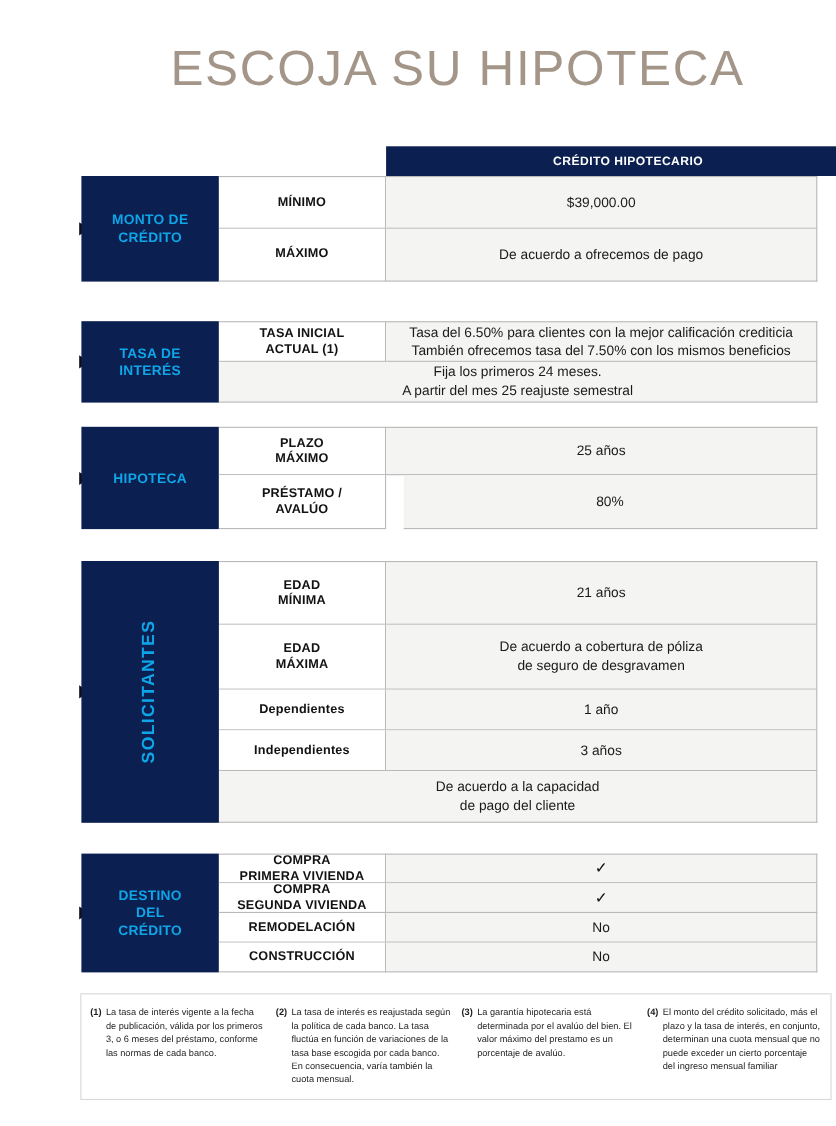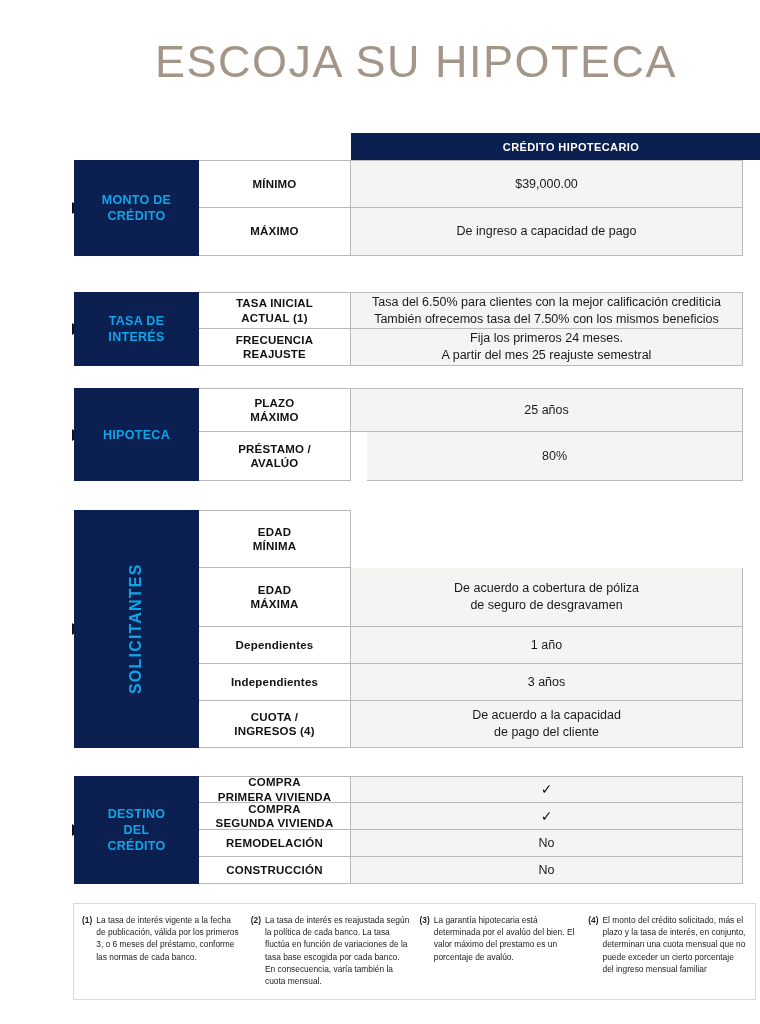--- a/index.html
+++ b/index.html
@@ -204,38 +204,36 @@
       <div class="section" style="top: 160px; height: 96px;">
         <div class="cat vline">MONTO DE
 CRÉDITO</div>
         <div class="rows">
           <div class="row" style="height: 48px; flex: 0 0 48px;">
             <div class="rowlabel vline">MÍNIMO</div>
             <div class="rowvalue vline">$39,000.00</div>
           </div>
           <div class="row" style="height: 48px; flex: 0 0 48px;">
             <div class="rowlabel vline">MÁXIMO</div>
-            <div class="rowvalue vline">De ingreso a capacidad de pago</div>
+            <div class="rowvalue vline">De acuerdo a ofrecemos de pago</div>
           </div>
         </div>
       </div>
       <div class="marker" style="top: 323px;"></div>
       <div class="section" style="top: 292px; height: 74px;">
         <div class="cat vline">TASA DE
 INTERÉS</div>
         <div class="rows">
           <div class="row" style="height: 37px; flex: 0 0 37px;">
             <div class="rowlabel vline">TASA INICIAL
 ACTUAL (1)</div>
             <div class="rowvalue vline">Tasa del 6.50% para clientes con la mejor calificación crediticia
 También ofrecemos tasa del 7.50% con los mismos beneficios</div>
           </div>
           <div class="row" style="height: 37px; flex: 0 0 37px;">
-            <div class="rowlabel vline">FRECUENCIA
-REAJUSTE</div>
             <div class="rowvalue vline">Fija los primeros 24 meses.
 A partir del mes 25 reajuste semestral</div>
           </div>
         </div>
       </div>
       <div class="marker" style="top: 428.5px;"></div>
       <div class="section" style="top: 388px; height: 93px;">
         <div class="cat vline">HIPOTECA</div>
         <div class="rows">
           <div class="row" style="height: 44px; flex: 0 0 44px;">
@@ -250,38 +248,37 @@
           </div>
         </div>
       </div>
       <div class="marker" style="top: 623px;"></div>
       <div class="section" style="top: 510px; height: 238px;">
         <div class="cat vertical vline">SOLICITANTES</div>
         <div class="rows">
           <div class="row" style="height: 58px; flex: 0 0 58px;">
             <div class="rowlabel vline">EDAD
 MÍNIMA</div>
+            <div class="rowvalue vline">21 años</div>
           </div>
           <div class="row" style="height: 59px; flex: 0 0 59px;">
             <div class="rowlabel vline">EDAD
 MÁXIMA</div>
             <div class="rowvalue vline">De acuerdo a cobertura de póliza
 de seguro de desgravamen</div>
           </div>
           <div class="row" style="height: 37px; flex: 0 0 37px;">
             <div class="rowlabel vline">Dependientes</div>
             <div class="rowvalue vline">1 año</div>
           </div>
           <div class="row" style="height: 37px; flex: 0 0 37px;">
             <div class="rowlabel vline">Independientes</div>
             <div class="rowvalue vline">3 años</div>
           </div>
           <div class="row" style="height: 47px; flex: 0 0 47px;">
-            <div class="rowlabel vline">CUOTA /
-INGRESOS (4)</div>
             <div class="rowvalue vline">De acuerdo a la capacidad
 de pago del cliente</div>
           </div>
         </div>
       </div>
       <div class="marker" style="top: 824px;"></div>
       <div class="section" style="top: 776px; height: 108px;">
         <div class="cat vline">DESTINO
 DEL
 CRÉDITO</div>

